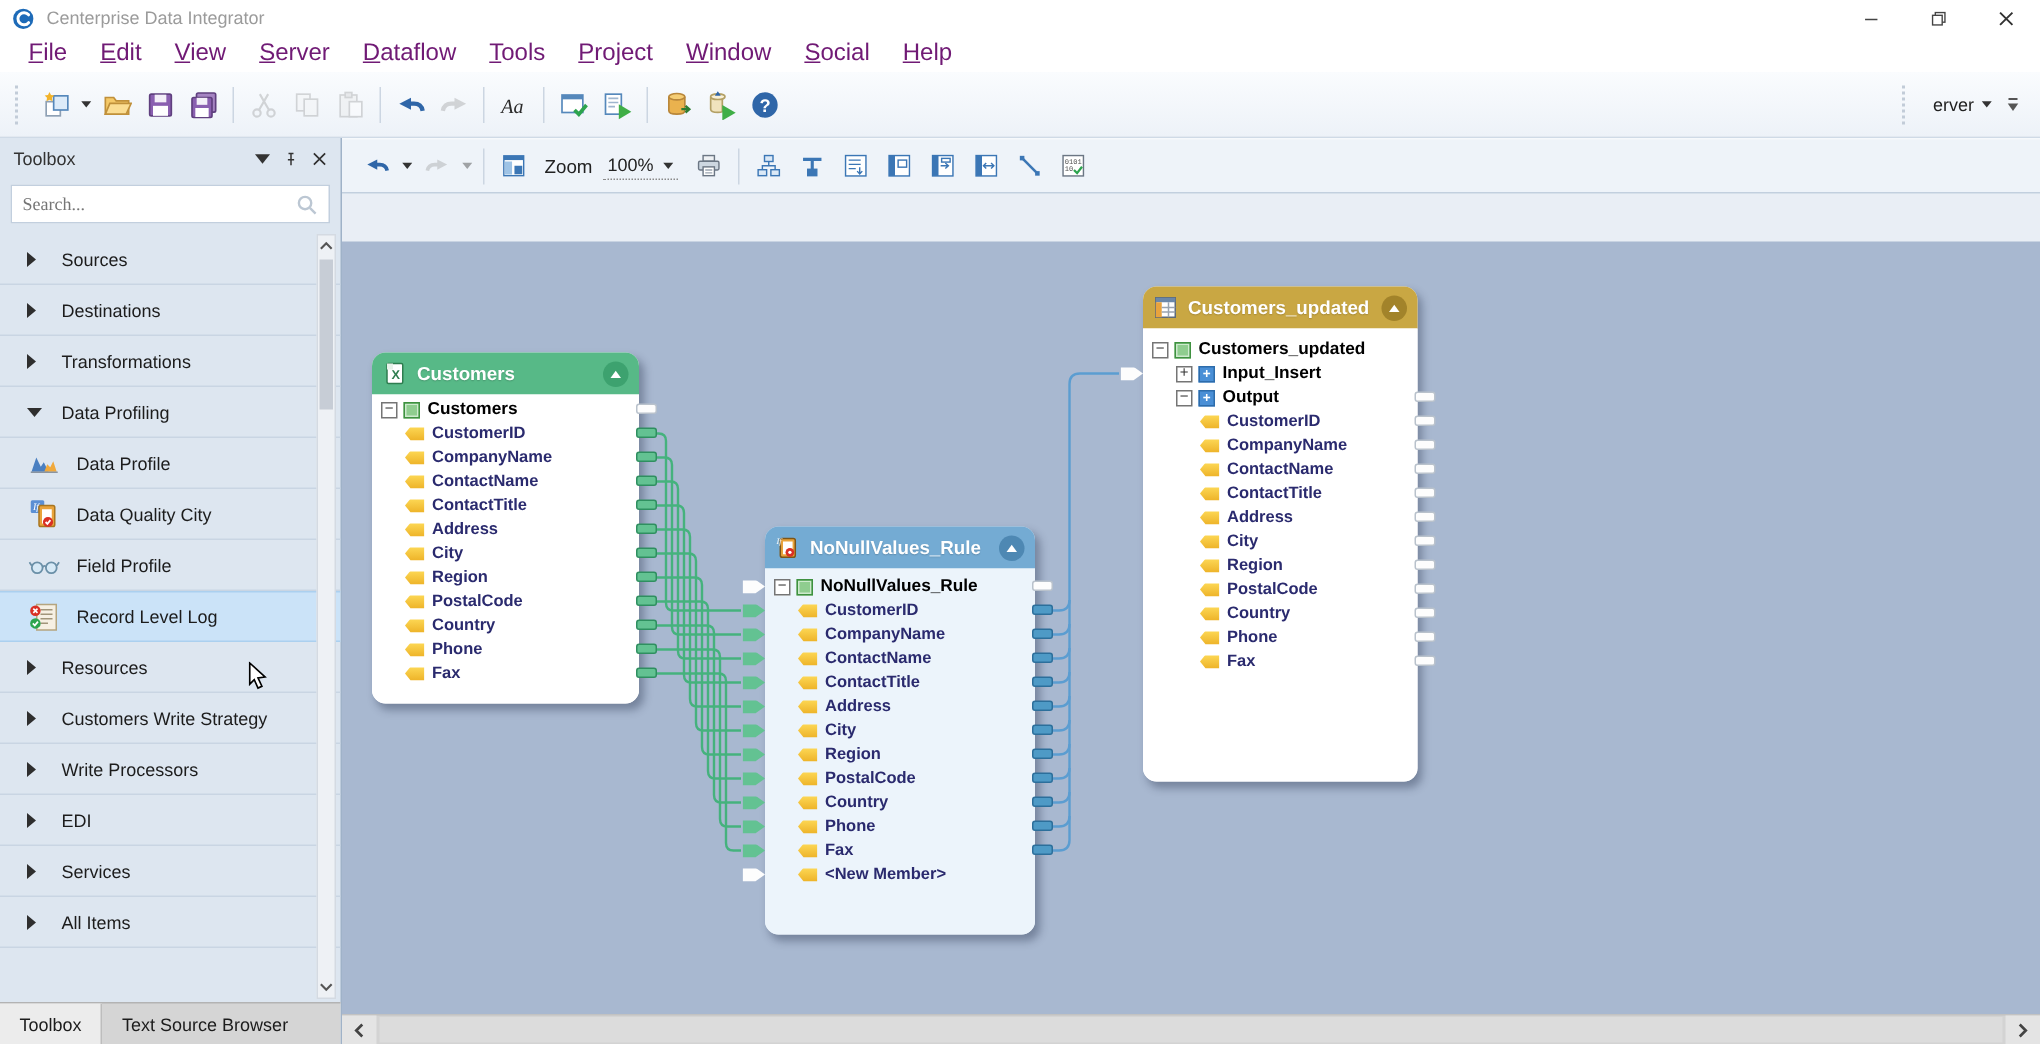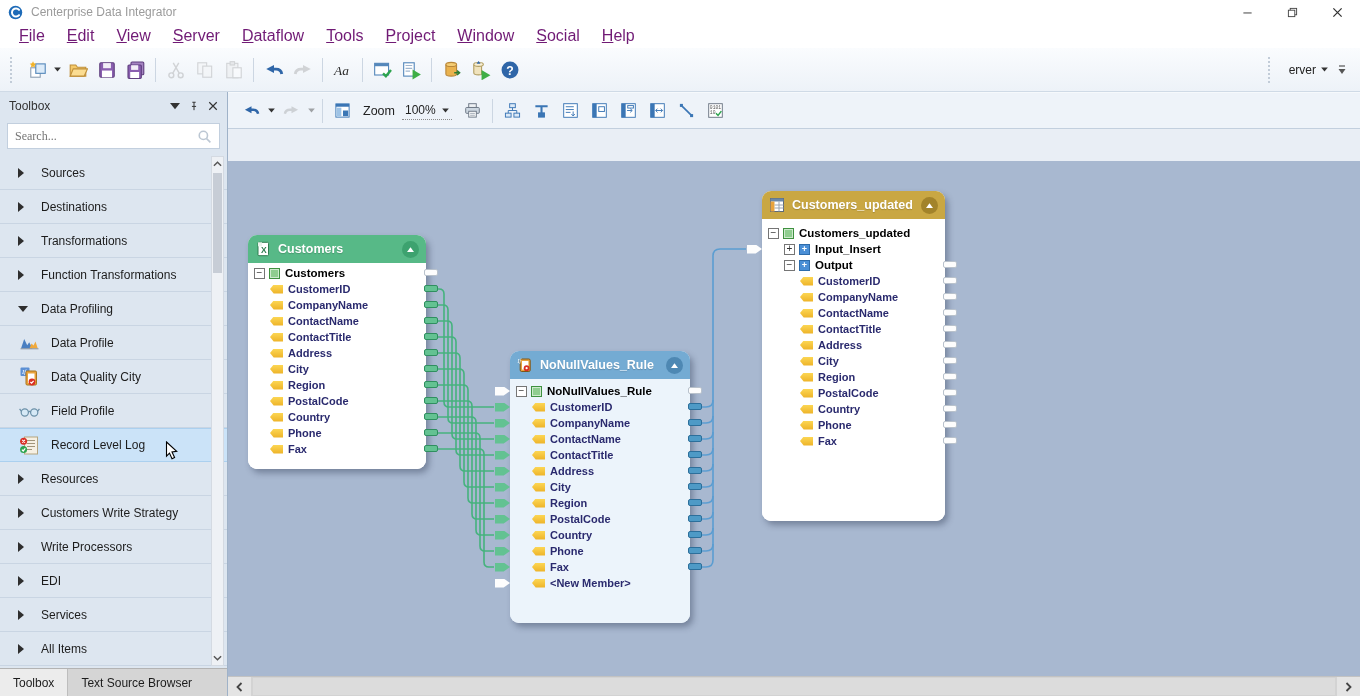--- a/index.html
+++ b/index.html
@@ -354,24 +354,20 @@
         <span class="tri tri-right"></span>
         <span>Sources</span>
       </div>
       <div class="cat">
         <span class="tri tri-right"></span>
         <span>Destinations</span>
       </div>
       <div class="cat">
         <span class="tri tri-right"></span>
         <span>Transformations</span>
-      </div>
-      <div class="cat">
-        <span class="tri tri-right"></span>
-        <span>Function Transformations</span>
       </div>
       <div class="cat">
         <span class="tri tri-down"></span>
         <span>Data Profiling</span>
       </div>
       <div class="tool-item ">
         <span class="icon ">
           <svg viewBox="0 0 21 21">
             <path d="M2 16.5l3.2-9.5 3 6.2 2-3 3.2 6.3z" fill="#4a7fc1"></path>
             <path d="M10.5 16.5l2-5 2 2 2-4 2.3 7z" fill="#f0a93c"></path>

